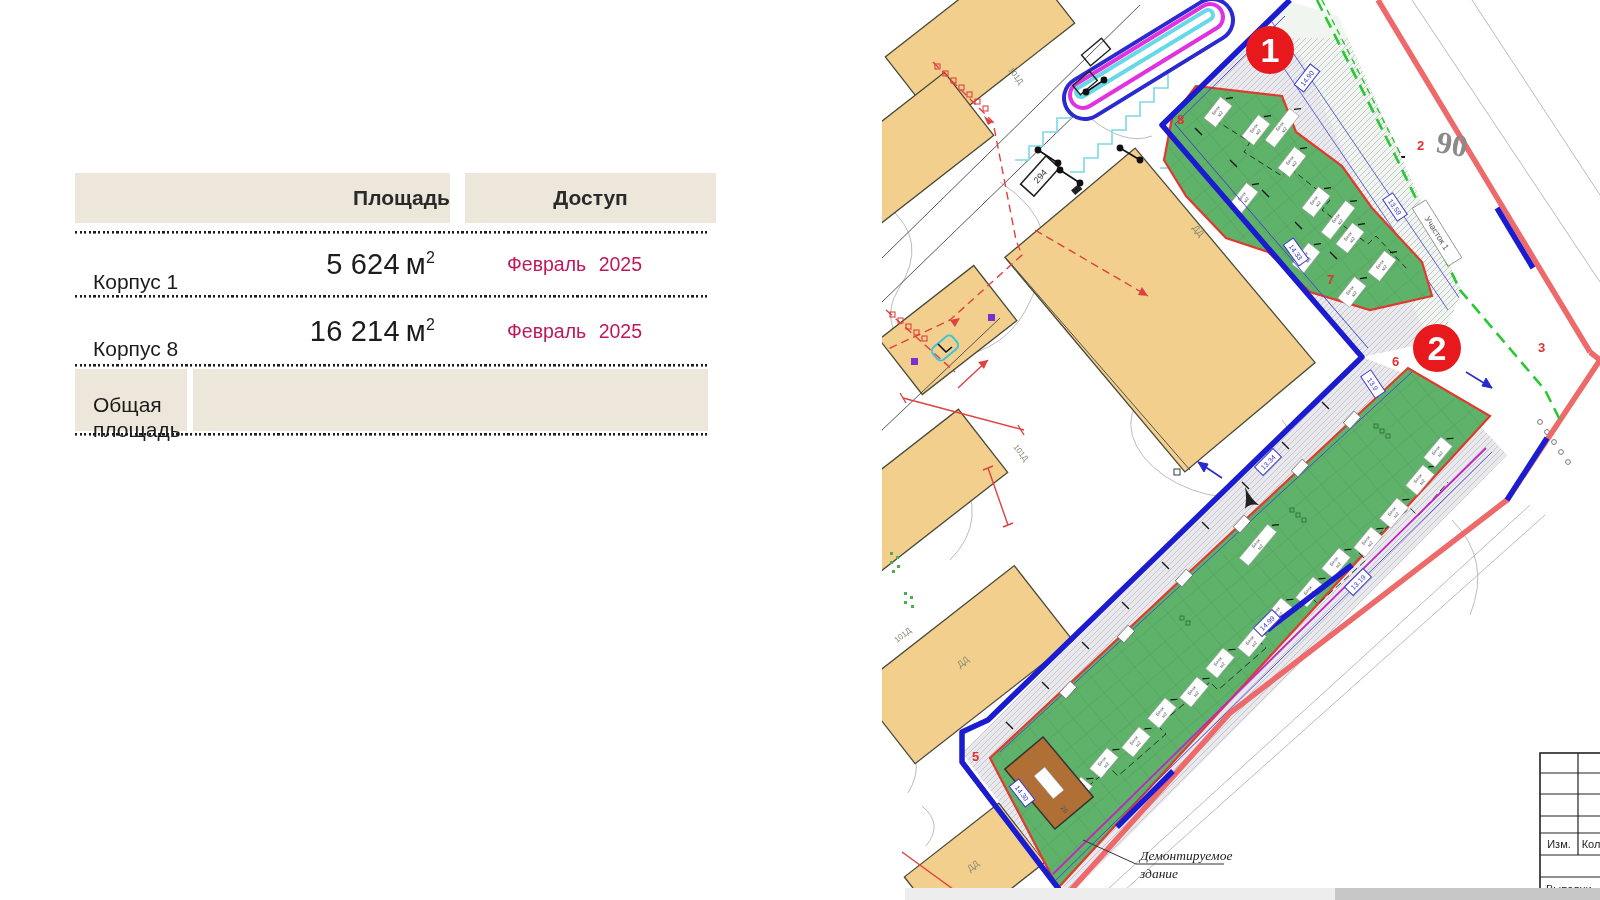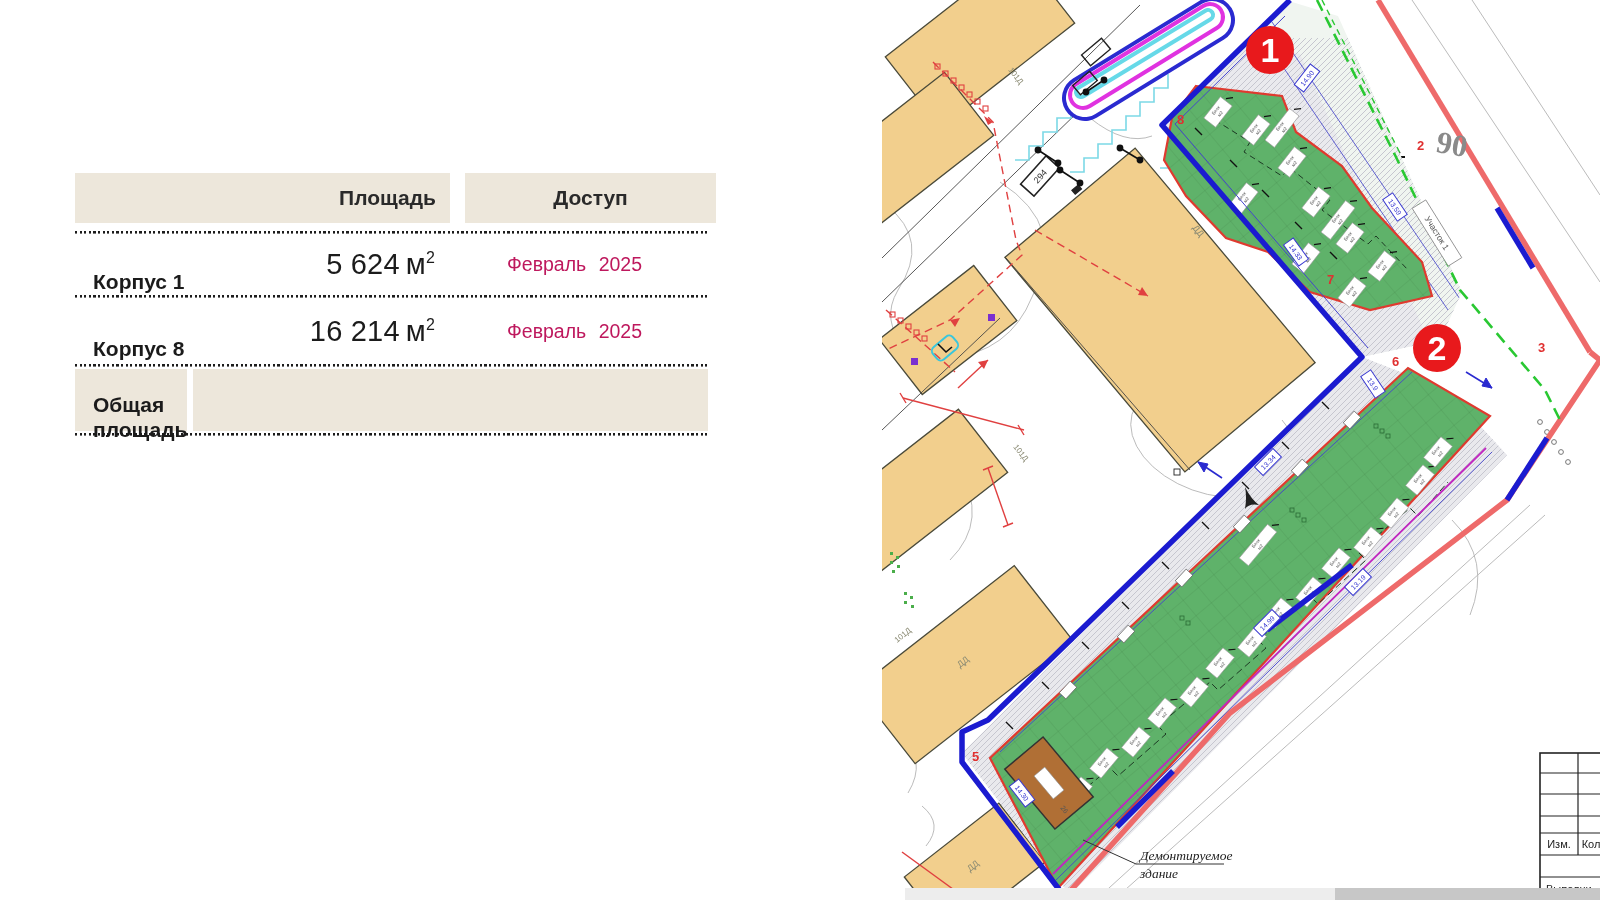--- a/index.html
+++ b/index.html
@@ -3,28 +3,28 @@
 <meta charset="utf-8">
 <style>
   html,body{margin:0;padding:0;background:#fff;}
   #stage{position:relative;width:1600px;height:900px;overflow:hidden;background:#fff;
          font-family:"Liberation Sans",sans-serif;color:#1b1b1b;}
   
   .tbl{position:absolute;left:75px;top:173px;width:633px;}
   .hdr{position:relative;height:50px;}
   .hcell{position:absolute;top:0;height:50px;background:#EDE7DB;display:flex;align-items:center;
          font-weight:bold;font-size:21px;color:#2a2a2a;}
-  .h1{left:0;width:375px;justify-content:flex-end;padding-right:14px;box-sizing:border-box;}
+  .h1{left:0;width:375px;justify-content:flex-end;box-sizing:border-box;}
   .h2{left:390px;width:251px;justify-content:center;}
   .dot{height:3px;background-image:repeating-linear-gradient(90deg,#1c1c1c 0 2.2px,transparent 2.2px 4.6px);
        background-size:100% 2.6px;background-repeat:no-repeat;background-position:0 0;}
   .dot.gap{margin-top:8px;}
   .row{position:relative;display:flex;align-items:center;}
   .r1{height:61px;} .r2{height:66px;} .r3{height:66px;}
-  .name{position:absolute;left:18px;font-weight:bold;font-size:21px;margin-top:35px;}
+  .name{position:absolute;left:18px;font-weight:normal;font-size:21px;margin-top:35px;}
   .name.small{font-size:21px;line-height:1.18;width:100px;}
   .area{position:absolute;left:130px;width:230px;text-align:right;font-weight:normal;font-size:29px;
         letter-spacing:.2px;}
   .area sup{font-size:16px;}
   .access{position:absolute;left:366px;width:267px;text-align:center;font-size:19.5px;word-spacing:7px;color:#be185d;}
   .r3 .bg1{position:absolute;left:0;top:2px;bottom:2px;width:112px;background:#EDE7DB;}
   .r3 .bg2{position:absolute;left:118px;top:2px;bottom:2px;right:0;background:#EDE7DB;}
   
   #map{position:absolute;left:882px;top:0;width:718px;height:900px;}
   

